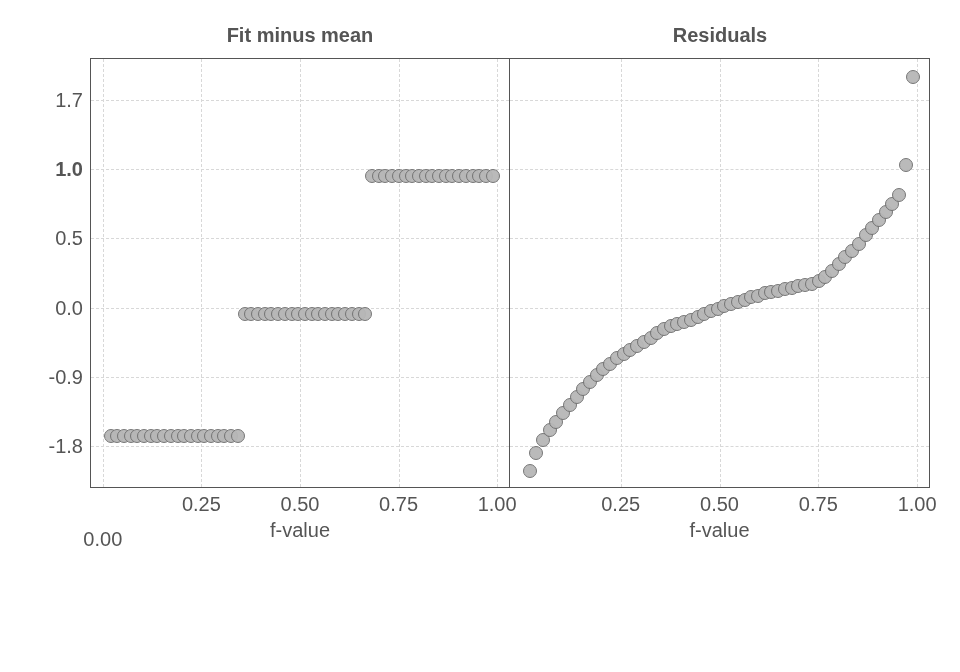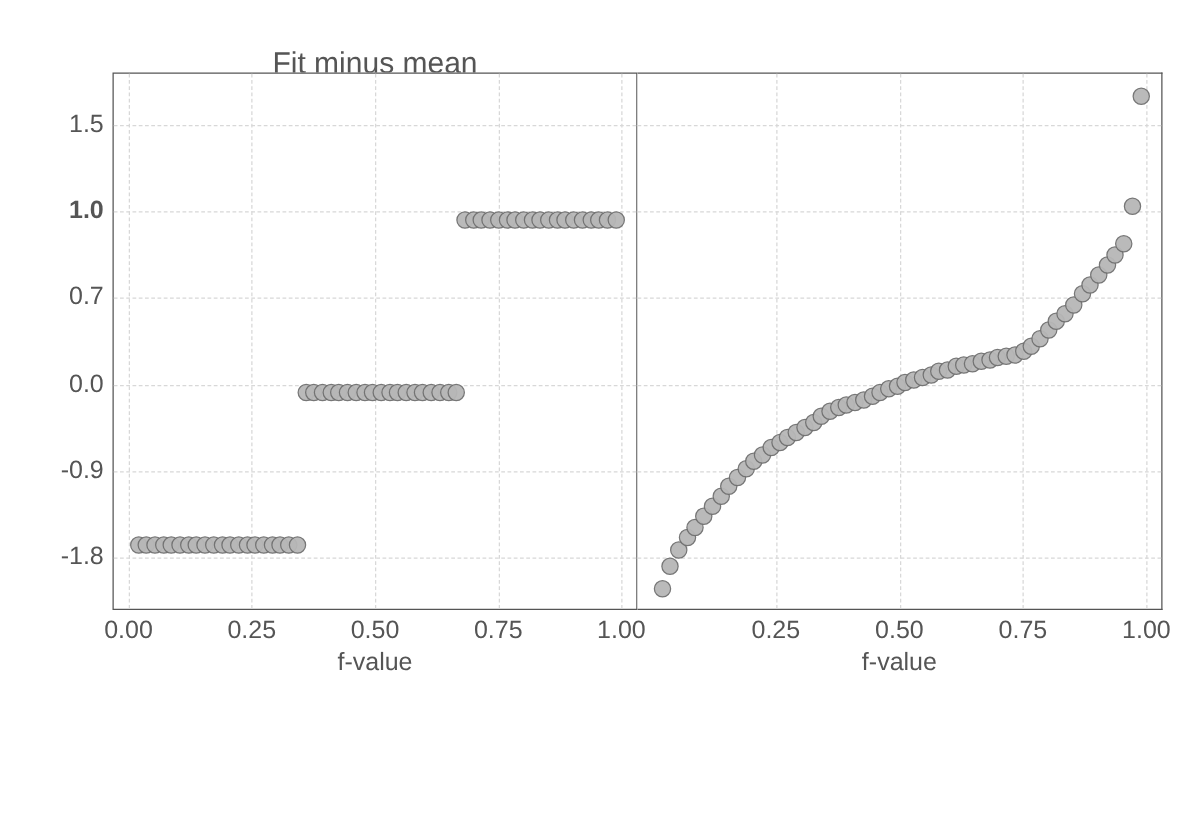--- a/index.html
+++ b/index.html
@@ -18,24 +18,23 @@
     width: 900px;
     height: 520px;
   }
   .facet-title {
     position: absolute;
     top: 0;
     height: 30px;
     display: flex;
     align-items: center;
     justify-content: center;
-    font-size: 24px;
-    color: #555;
-    font-weight: normal;
-    margin-top: 16px;
+    font-size: 20px;
+    color: #555;
+    font-weight: bold;
   }
   .panel {
     position: absolute;
     top: 38px;
     height: 430px;
     background: #ffffff;
     box-sizing: border-box;
     border: 1.5px solid #555;
     overflow: visible;
   }
@@ -91,41 +90,42 @@
     border: 1px solid #707070;
     opacity: 0.95;
   }
 </style>
 </head>
 <body>
 
 <div class="chart-container">
 
   <div class="facet-title" style="left:60px;width:420px">Fit minus mean</div>
+  <div class="facet-title" style="left:480px;width:420px">Residuals</div>
 
   <div class="panel" id="panel-left" style="left:60px;width:420px">
     <div class="x-axis-title">f-value</div>
   <div class="gridline-h" style="top: 386.581px;"></div>
       <div class="y-tick-label" style="top: 386.581px;">-1.8</div>
       <div class="gridline-h" style="top: 317.548px;"></div>
       <div class="y-tick-label" style="top: 317.548px;">-0.9</div>
       <div class="gridline-h" style="top: 248.516px;"></div>
       <div class="y-tick-label" style="top: 248.516px;">0.0</div>
       <div class="gridline-h" style="top: 179.484px;"></div>
-      <div class="y-tick-label" style="top: 179.484px;">0.7</div>
+      <div class="y-tick-label" style="top: 179.484px;">0.5</div>
       <div class="gridline-h" style="top: 110.452px;"></div>
       <div class="y-tick-label" style="top: 110.452px; font-weight: bold;">1.0</div>
       <div class="gridline-h" style="top: 41.4194px;"></div>
-      <div class="y-tick-label" style="top: 41.4194px;">1.5</div>
+      <div class="y-tick-label" style="top: 41.4194px;">1.7</div>
       <div class="gridline-v" style="left: 11.8302px;"></div>
       <div class="gridline-v" style="left: 110.415px;"></div>
       <div class="gridline-v" style="left: 209px;"></div>
       <div class="gridline-v" style="left: 307.585px;"></div>
       <div class="gridline-v" style="left: 406.17px;"></div>
-      <div class="x-tick-label" style="left: 11.8302px;">0.00</div>
+      <div class="x-tick-label" style="left: 11.8302px; margin-top: 35px;">0.00</div>
       <div class="x-tick-label" style="left: 110.415px;">0.25</div>
       <div class="x-tick-label" style="left: 209px;">0.50</div>
       <div class="x-tick-label" style="left: 307.585px;">0.75</div>
       <div class="x-tick-label" style="left: 406.17px;">1.00</div>
       <div class="point" style="left: 18.534px; top: 375.535px;"></div>
       <div class="point" style="left: 25.2377px; top: 375.535px;"></div>
       <div class="point" style="left: 31.9415px; top: 375.535px;"></div>
       <div class="point" style="left: 38.6453px; top: 375.535px;"></div>
       <div class="point" style="left: 45.3491px; top: 375.535px;"></div>
       <div class="point" style="left: 52.0528px; top: 375.535px;"></div>

